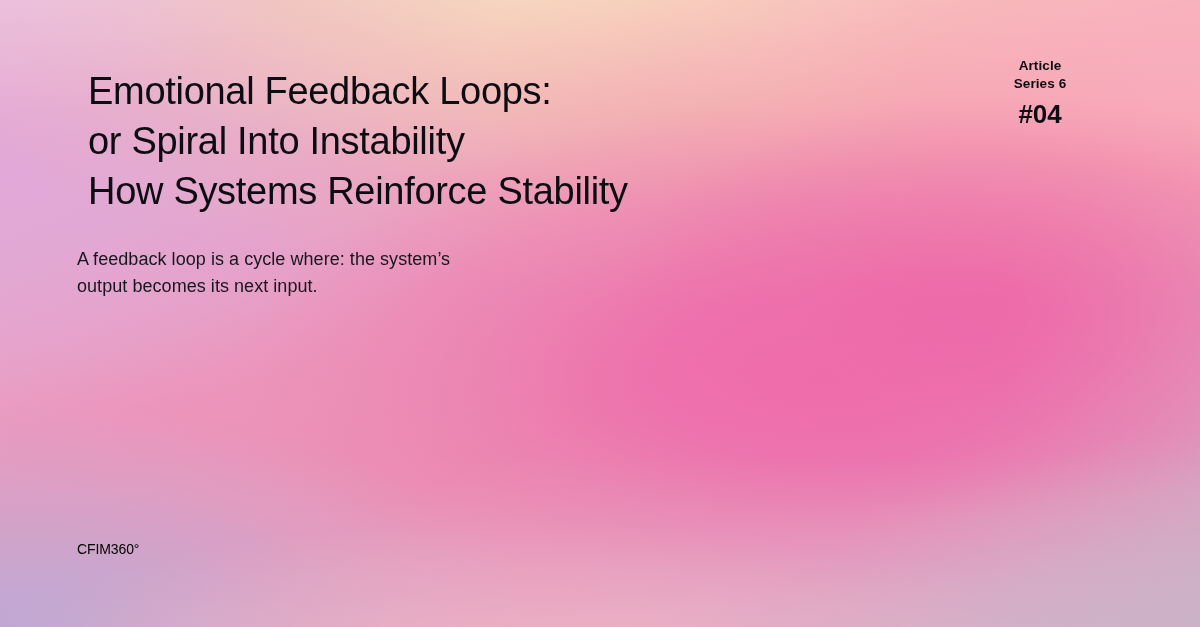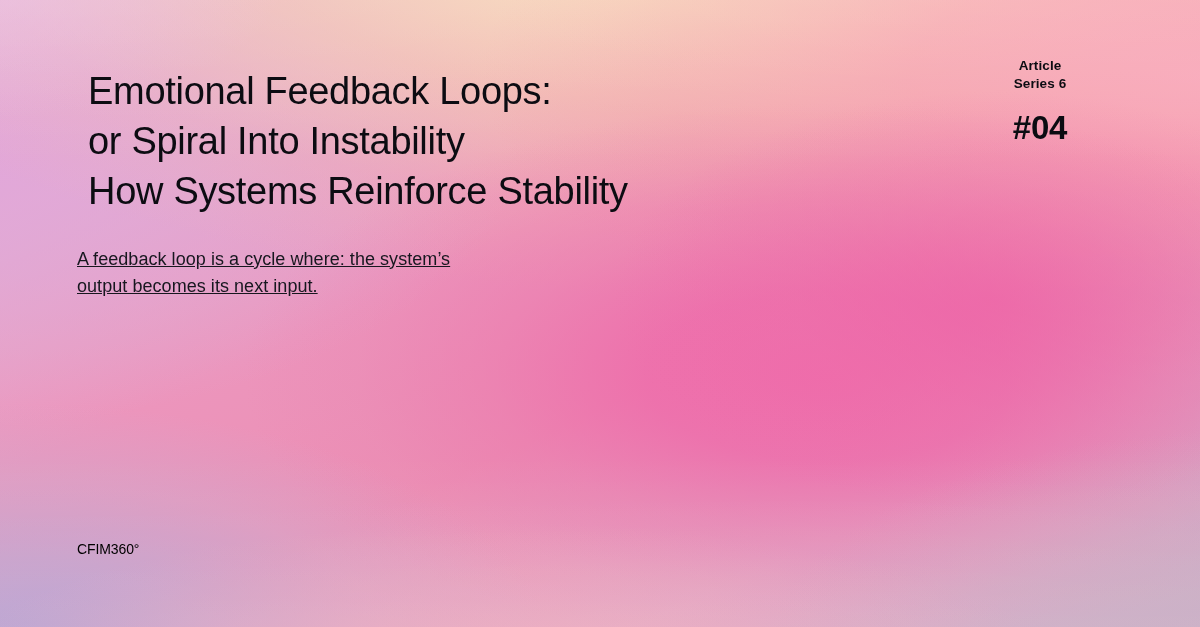--- a/index.html
+++ b/index.html
@@ -163,40 +163,40 @@
     position:absolute;
     left:77px;
     top:246px;
     width:520px;
     color:#17171f;
     font-size:18px;
     font-weight:400;
     line-height:27px;
     letter-spacing:0.05px;
   }
-  .subhead .sh-line { display:block;text-decoration:underline; }
+  .subhead .sh-line { display:block; }
 
   .series-block {
     position:absolute;
     right:50px;
     top:57px;
     width:220px;
     text-align:center;
     color:#0c0c12;
   }
   .series-label {
     font-size:13.5px;
     font-weight:700;
     line-height:18px;
     letter-spacing:0.1px;
   }
   .series-label .sl-line { display:block; }
   .series-number {
-    margin-top:18px;
-    font-size:33px;
+    margin-top:4px;
+    font-size:26px;
     font-weight:700;
     line-height:34px;
     letter-spacing:-0.2px;
   }
 
   .logo {
     position:absolute;
     left:77px;
     top:537px;
     color:#000000;

